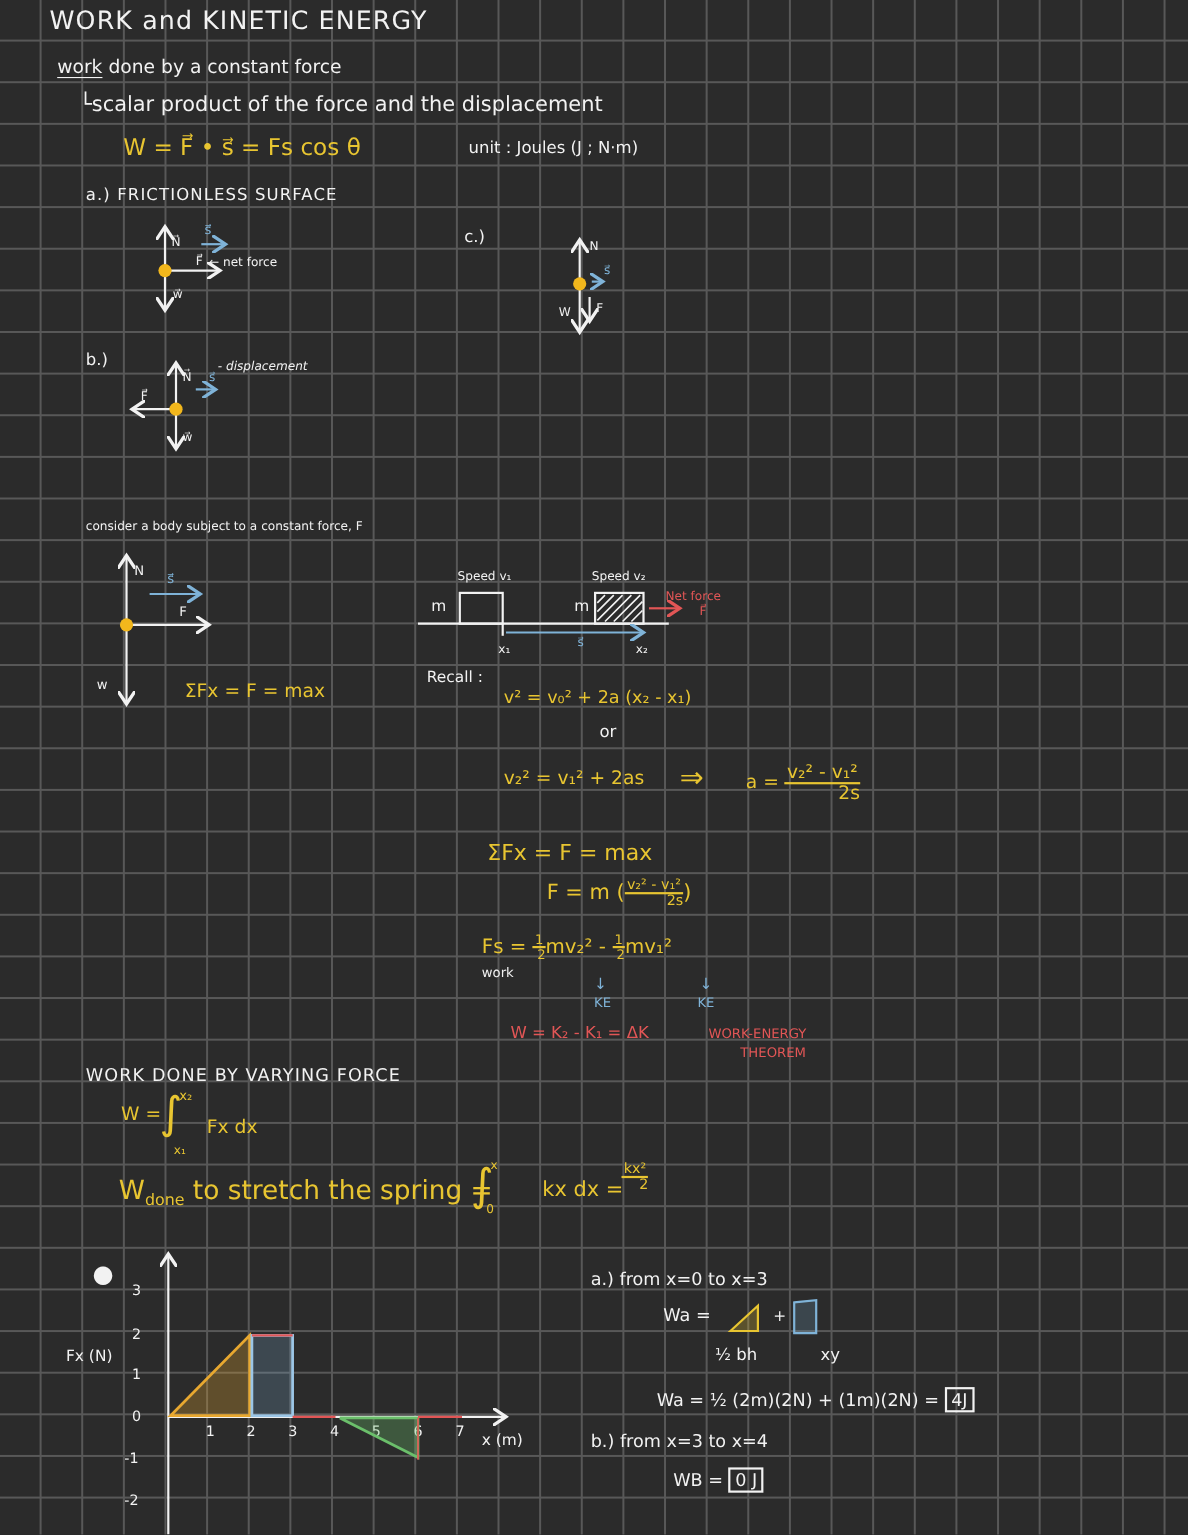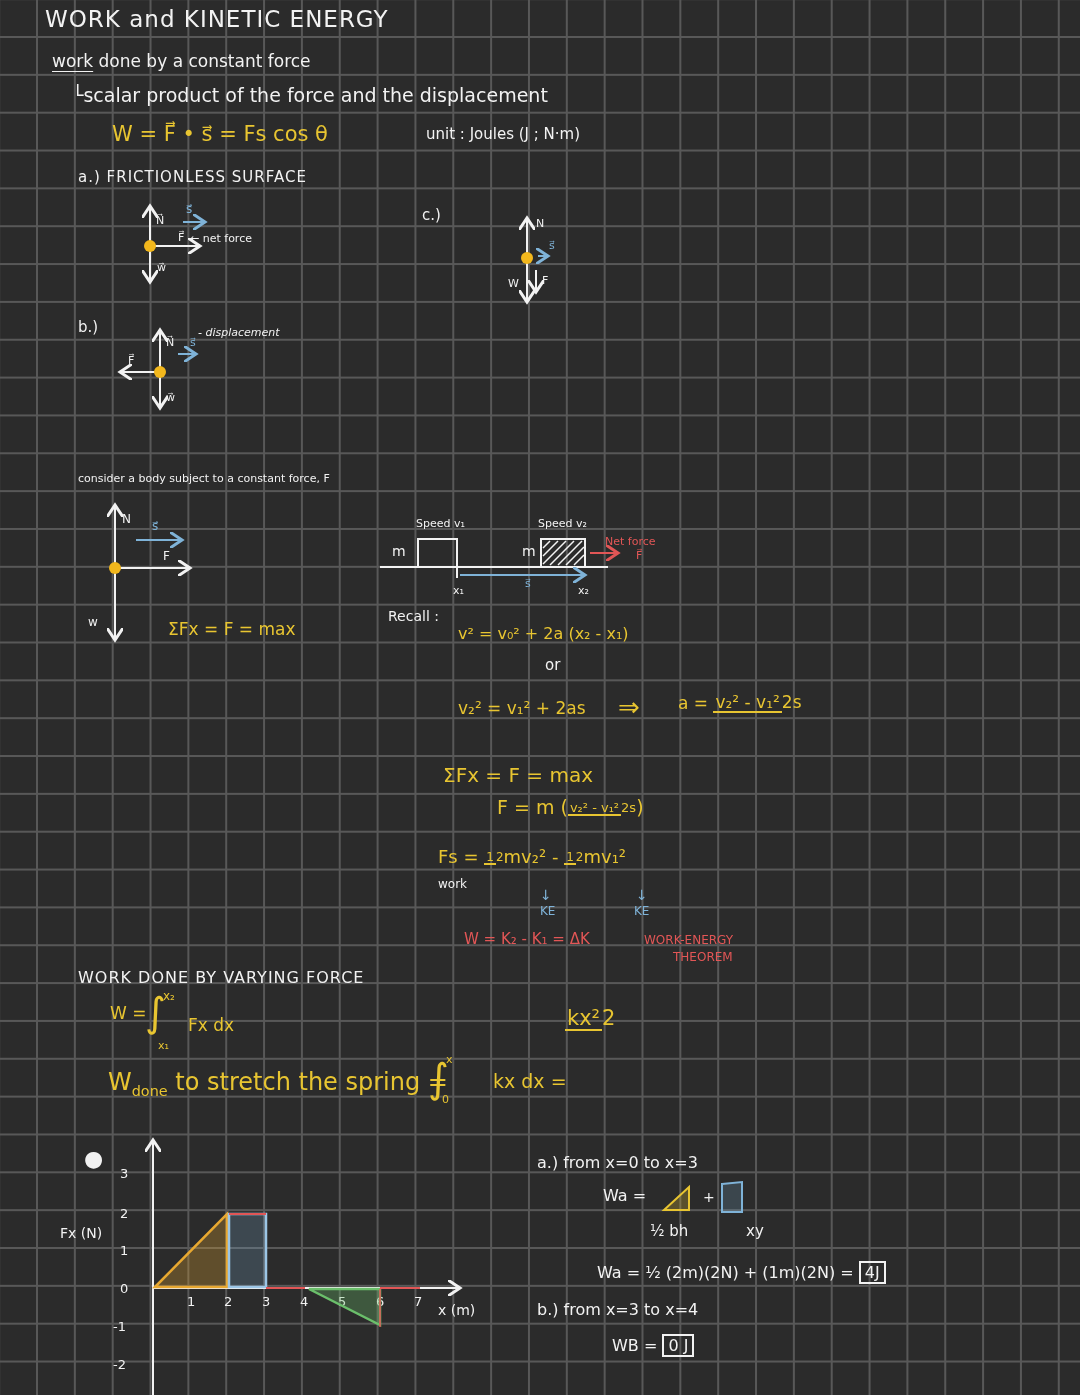--- a/index.html
+++ b/index.html
@@ -14,21 +14,21 @@
     font-family:"DejaVu Sans", sans-serif;
     color:#f2f2f2;
   }
   .t { position:absolute; white-space:nowrap; line-height:1; }
   .w { color:#f2f2f2; }
   .y { color:#e8c531; }
   .b { color:#7fb3d8; }
   .r { color:#e25656; }
   .ul { text-decoration:underline; text-underline-offset:4px; }
   svg.abs { position:absolute; left:0; top:0; overflow:visible; }
-  .frac { display:inline-flex; flex-direction:row; align-items:flex-start; vertical-align:middle; }
+  .frac { display:inline-flex; flex-direction:column; align-items:flex-end; vertical-align:middle; }
   .frac .num { border-bottom:2px solid currentColor; padding:0 2px; }
   sup, sub { font-size:60%; }
   .box { border:2px solid #f2f2f2; padding:0 4px; }
 </style>
 </head>
 <body>
 
 <div class="t w" style="left:45px;top:8px;font-size:23px;letter-spacing:1px;">WORK and KINETIC ENERGY</div>
 
 <div class="t w" style="left:52px;top:53px;font-size:17px;">
@@ -183,21 +183,21 @@
 <div class="t y" style="left:158px;top:1040px;font-size:11px;">x₁</div>
 <div class="t y" style="left:188px;top:1017px;font-size:17px;">Fx dx</div>
 
 <div class="t y" style="left:108px;top:1070px;font-size:24px;">
   <span>W</span><sub>done</sub><span> to stretch the spring =</span>
 </div>
 <div class="t y" style="left:428px;top:1058px;font-size:40px;">∫</div>
 <div class="t y" style="left:446px;top:1054px;font-size:11px;">x</div>
 <div class="t y" style="left:442px;top:1094px;font-size:11px;">0</div>
 <div class="t y" style="left:465px;top:1072px;font-size:19px;margin-left:28px;">kx dx =</div>
-<div class="t y" style="left:565px;top:1008px;font-size:21px;">
+<div class="t y" style="left:565px;top:1056px;font-size:13px;">
   <span class="frac">
       <span class="num">kx²</span>
       <span>2</span>
     </span>
 </div>
 
 <div class="t w" style="left:84px;top:1148px;font-size:22px;">●</div>
 <div class="t w" style="left:60px;top:1226px;font-size:14px;">Fx (N)</div>
 <div class="t w" style="left:438px;top:1303px;font-size:14px;">x (m)</div>
 

